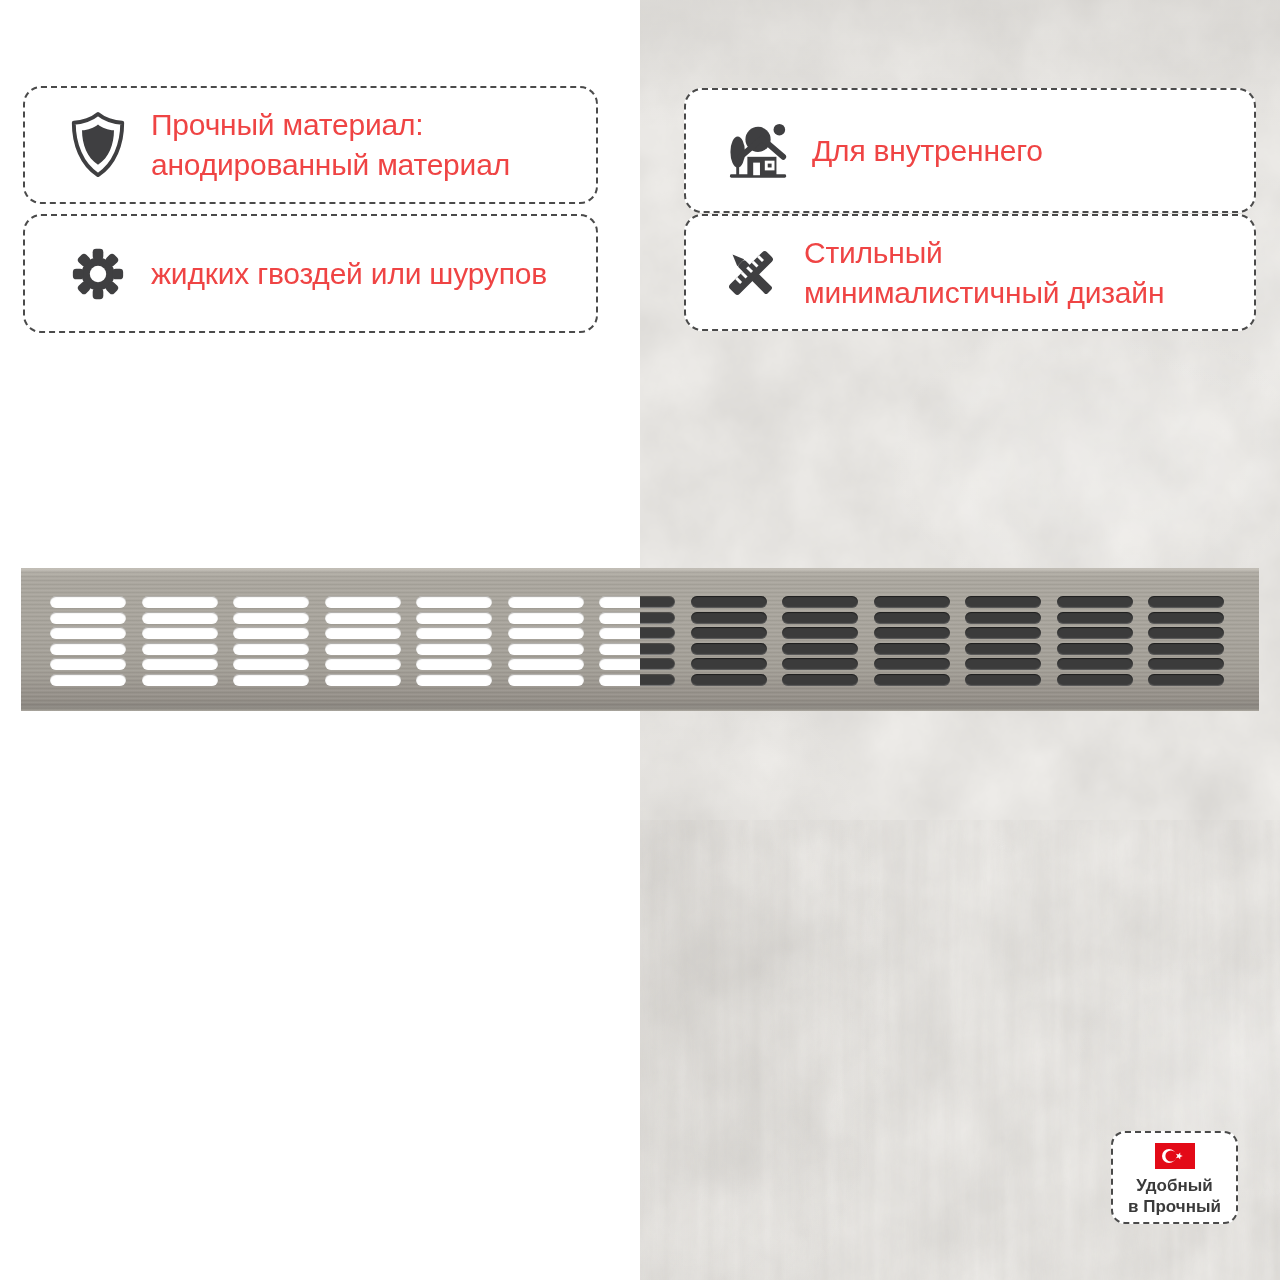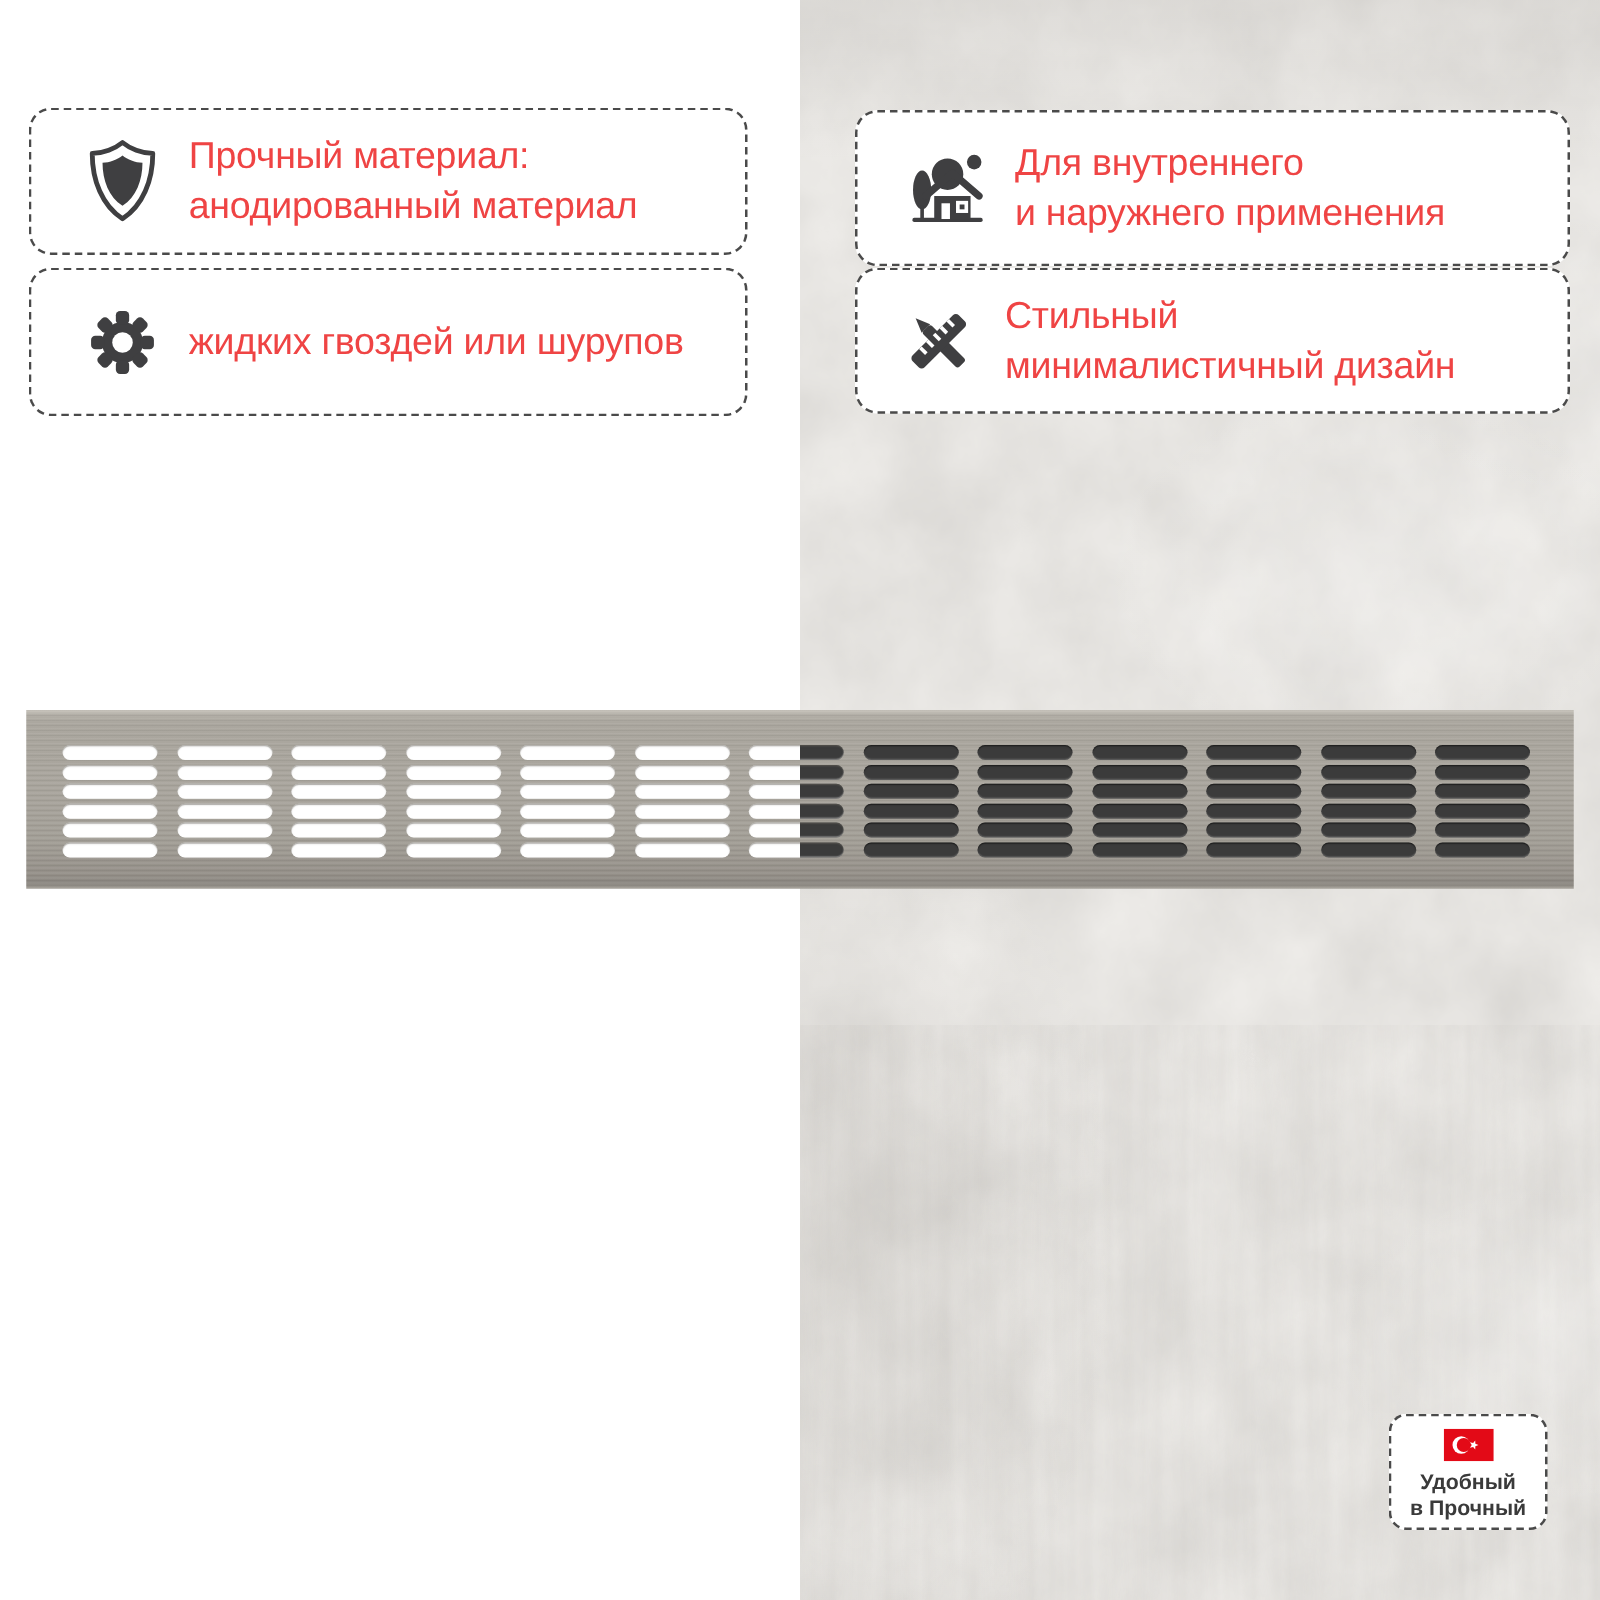--- a/index.html
+++ b/index.html
@@ -127,21 +127,20 @@
           <path d="M13 38 L35 19 L57 38" fill="none" stroke="#3f3f41" stroke-width="6" stroke-linecap="round" stroke-linejoin="round"></path>
           <rect x="20" y="38" width="30" height="19"></rect>
         </g>
         <rect x="26" y="44" width="7" height="13" fill="#ffffff"></rect>
         <rect x="38" y="42" width="10" height="10" fill="#ffffff"></rect>
         <rect x="41" y="45" width="4" height="4" fill="#3f3f41"></rect>
       </svg>
     </div>
     <div class="txt">
       <span>Для внутреннего</span>
-      <span>и наружнего применения</span>
     </div>
   </div>
 
   <div class="card card-4">
     <div class="icon-box">
       <svg width="60" height="60" viewBox="0 0 62 62">
         <g transform="rotate(-45 31 31)">
           <rect x="26" y="16" width="10" height="42" rx="2.5" fill="#3f3f41"></rect>
           <polygon points="31,4 26,16 36,16" fill="#3f3f41"></polygon>
         </g>

